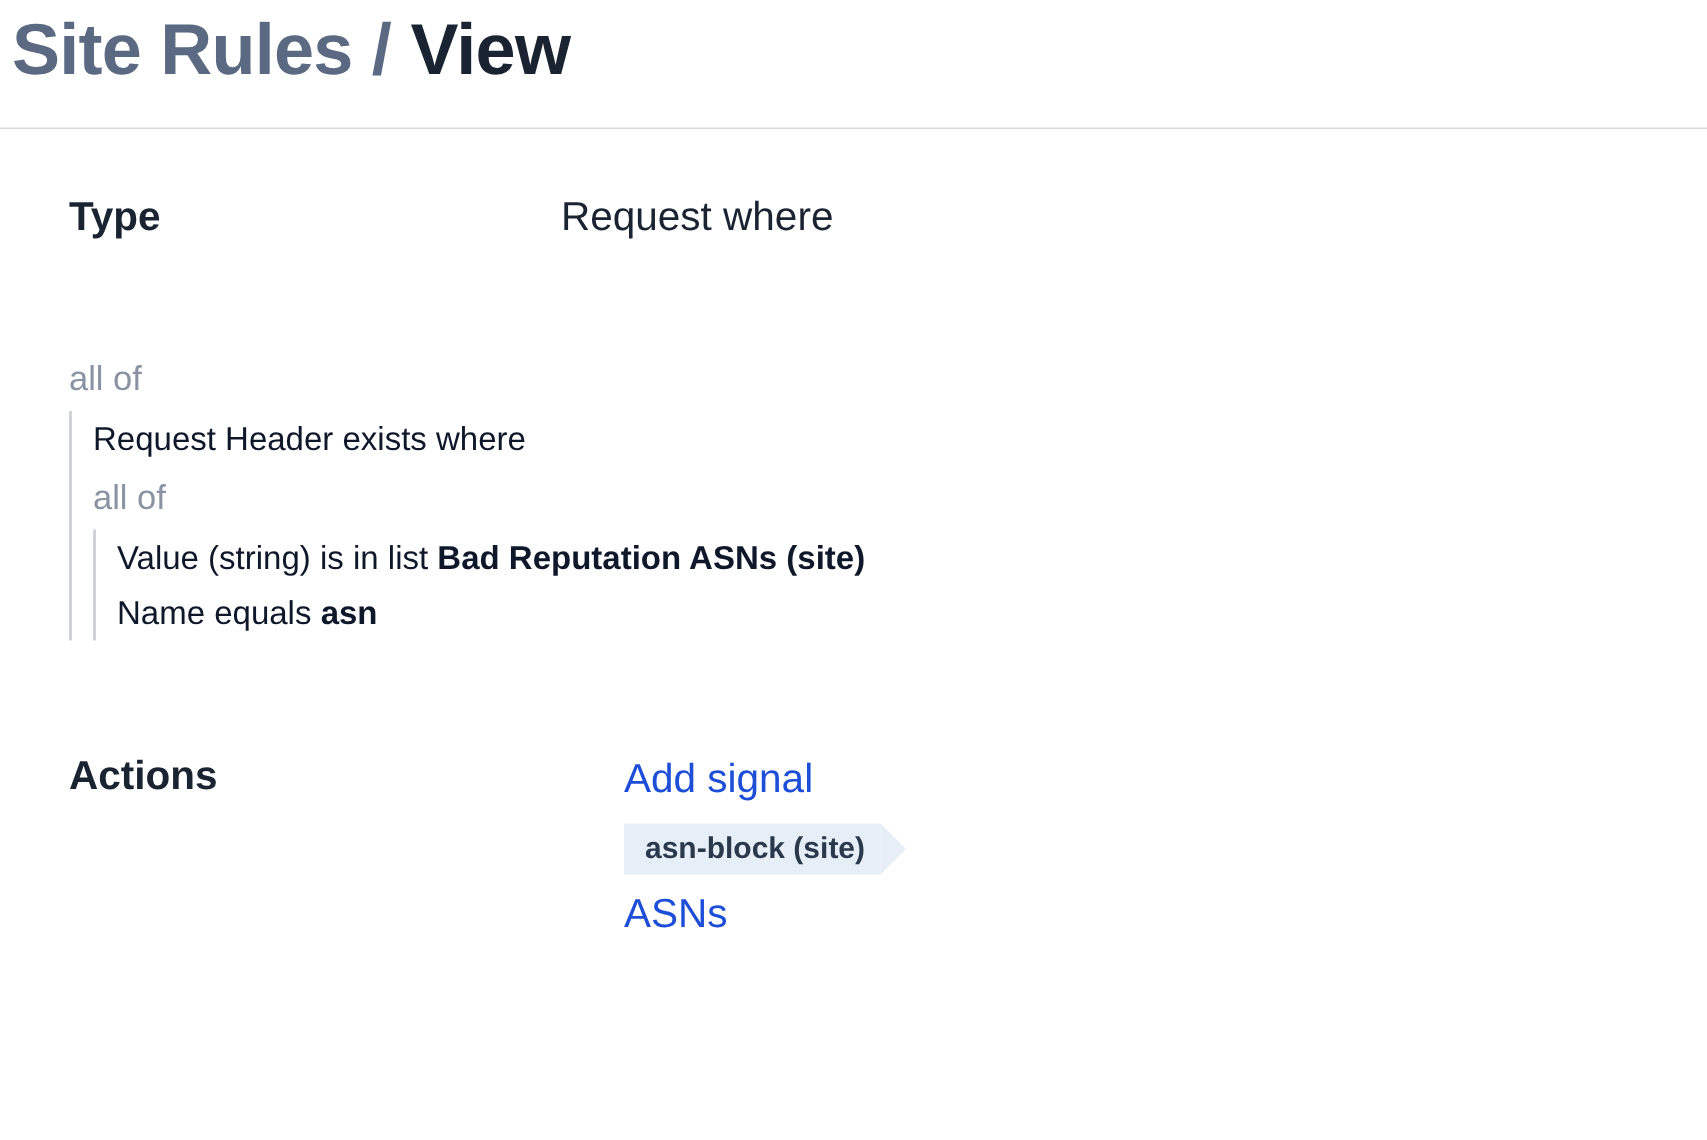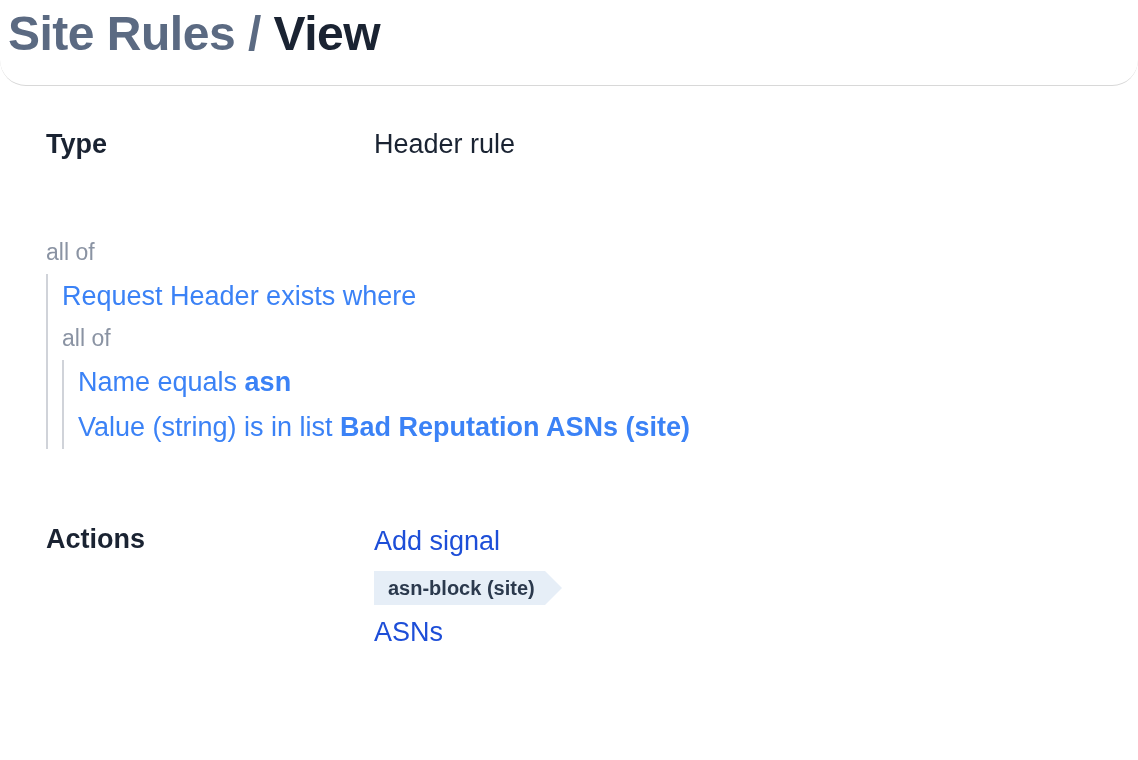--- a/index.html
+++ b/index.html
@@ -10,21 +10,20 @@
     body {
       font-family: -apple-system, BlinkMacSystemFont, "Segoe UI", Helvetica, Arial, sans-serif;
       background: #ffffff;
       color: #1a2332;
       padding: 0;
       width: 1138px;
     }
     .header {
       padding: 8px 8px 24px 8px;
       border-bottom: 1px solid #d8d8d8;
-      border-radius: 26px;
     }
     .header-title {
       font-size: 48px;
       font-weight: 800;
       letter-spacing: -0.5px;
       line-height: 1.1;
     }
     .breadcrumb-parent {
       color: #5b6a82;
     }
@@ -39,20 +38,21 @@
       padding-left: 8px;
     }
     .row {
       display: flex;
       align-items: flex-start;
       margin-bottom: 72px;
       margin-left: 38px;
     }
     .row:last-child {
       margin-bottom: 0;
+      gap: 42px;
     }
     .label-col {
       width: 328px;
       flex-shrink: 0;
       font-size: 27px;
       font-weight: 700;
       color: #1a2332;
       line-height: 1.4;
     }
     .value-col {
@@ -65,22 +65,22 @@
       font-size: 23px;
       color: #8a93a3;
       margin-bottom: 6px;
     }
     .cond-block {
       border-left: 2px solid #d0d3d9;
       padding-left: 14px;
       margin-bottom: 0;
     }
     .cond-line {
-      font-size: 27px;
-      color: #3b82f6;
+      font-size: 22px;
+      color: #0f172a;
       line-height: 1.5;
       padding: 2px 0;
     }
     .cond-bold {
       font-weight: 700;
     }
     .inner-quantifier {
       font-size: 23px;
       color: #8a93a3;
       margin-top: 4px;
@@ -128,35 +128,35 @@
 <div class="header">
   <h1 class="header-title">
     <span class="breadcrumb-parent">Site Rules</span><span class="breadcrumb-sep"> / </span><span class="breadcrumb-current">View</span>
   </h1>
 </div>
 
 <div class="content">
 
   <div class="row">
     <div class="label-col">Type</div>
-    <div class="value-col">Header rule</div>
+    <div class="value-col">Request where</div>
   </div>
 
   <div class="row">
     <div class="value-col">
       <div class="quantifier">all of</div>
       <div class="cond-block">
         <div class="cond-line">Request Header exists where</div>
         <div class="inner-quantifier">all of</div>
         <div class="inner-block">
           <div class="cond-line">
-            <span>Name equals </span><span class="cond-bold">asn</span>
+            <span>Value (string) is in list </span><span class="cond-bold">Bad Reputation ASNs (site)</span>
           </div>
           <div class="cond-line">
-            <span>Value (string) is in list </span><span class="cond-bold">Bad Reputation ASNs (site)</span>
+            <span>Name equals </span><span class="cond-bold">asn</span>
           </div>
         </div>
       </div>
     </div>
   </div>
 
   <div class="row">
     <div class="label-col">Actions</div>
     <div class="value-col">
       <div class="action-line">Add signal</div>

